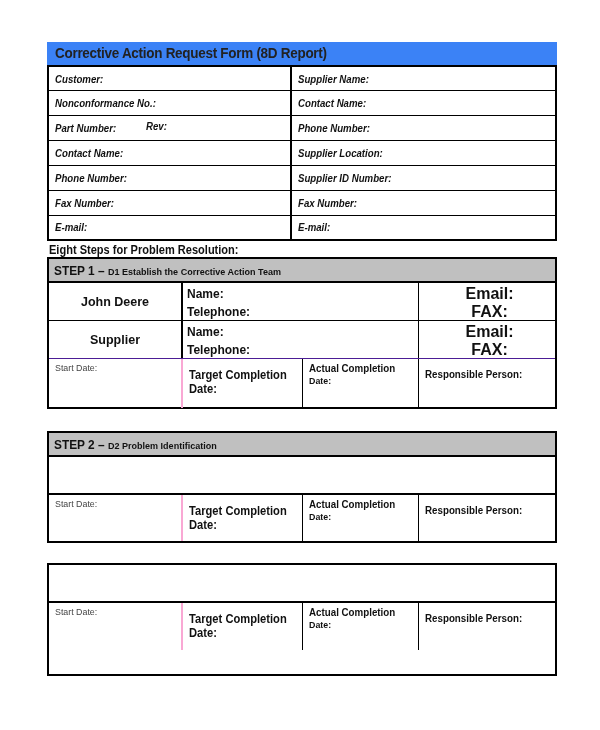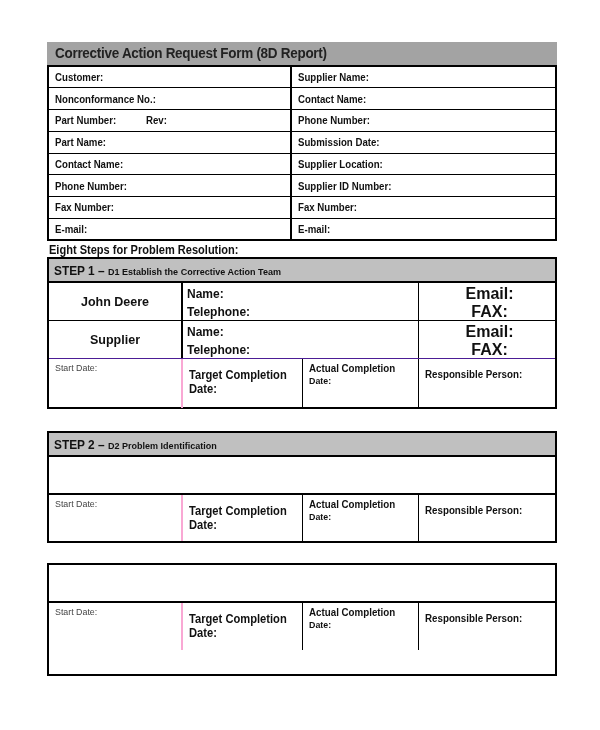--- a/index.html
+++ b/index.html
@@ -1,19 +1,19 @@
 <!DOCTYPE html>
 <html><head>
 <meta charset="utf-8">
 <style>
   html, body { margin: 0; padding: 0; background: #ffffff; }
   body { width: 600px; height: 730px; position: relative; font-family: "Liberation Sans", sans-serif; color: #111; overflow: hidden; }
-  .title-bar { position: absolute; left: 47px; top: 42px; width: 510px; height: 23px; background: #a3a3a3; }
+  .title-bar { position: absolute; left: 47px; top: 42px; width: 510px; height: 23px; background: #3b82f6; }
   .title-bar span { position: absolute; left: 8px; top: 3px; font-size: 14.5px; font-weight: bold; letter-spacing: -0.3px; color: #222; transform: scaleX(0.93); transform-origin: left; }
-  .info-table { position: absolute; left: 47px; top: 65px; width: 510px; height: 176px; border: 2px solid #000; box-sizing: border-box; border-collapse: collapse; }
+  .info-table { position: absolute; left: 47px; top: 65px; width: 510px; height: 176px; border: 2px solid #000; box-sizing: border-box; border-collapse: collapse; font-style: italic; }
   .info-table td { border-bottom: 1px solid #000; font-size: 10.5px; font-weight: bold; padding: 0 0 0 6px; height: 20px; box-sizing: border-box; transform-origin: left; }
   .info-table tr:last-child td { border-bottom: none; }
   .info-table td.left { width: 243px; border-right: 2px solid #000; }
   .lbl { display: inline-block; transform: scaleX(0.92); transform-origin: left; }
   .rev { position: absolute; }
   .section-title { position: absolute; left: 49px; top: 243px; font-size: 12px; font-weight: bold; transform: scaleX(0.92); transform-origin: left; }
   .step { position: absolute; left: 47px; width: 510px; border: 2px solid #000; box-sizing: border-box; }
   .step-head { height: 24px; background: #c0c0c0; border-bottom: 2px solid #000; box-sizing: border-box; padding-left: 5px; line-height: 22px; }
   .step-head .big { font-size: 12.5px; font-weight: bold; }
   .step-head .small { font-size: 9.5px; font-weight: bold; }
@@ -45,24 +45,20 @@
     <td class="left"><span class="lbl">Customer:</span></td>
     <td><span class="lbl">Supplier Name:</span></td>
   </tr>
   <tr>
     <td class="left"><span class="lbl">Nonconformance No.:</span></td>
     <td><span class="lbl">Contact Name:</span></td>
   </tr>
   <tr>
     <td class="left" style="position:relative;margin-top:28px;"><span class="lbl">Part Number:</span><span class="lbl rev" style="left:97px;top:4px;">Rev:</span></td>
     <td><span class="lbl">Phone Number:</span></td>
-  </tr>
-  <tr>
-    <td class="left"><span class="lbl">Part Name:</span></td>
-    <td><span class="lbl">Submission Date:</span></td>
   </tr>
   <tr>
     <td class="left"><span class="lbl">Contact Name:</span></td>
     <td><span class="lbl">Supplier Location:</span></td>
   </tr>
   <tr>
     <td class="left"><span class="lbl">Phone Number:</span></td>
     <td><span class="lbl">Supplier ID Number:</span></td>
   </tr>
   <tr>

